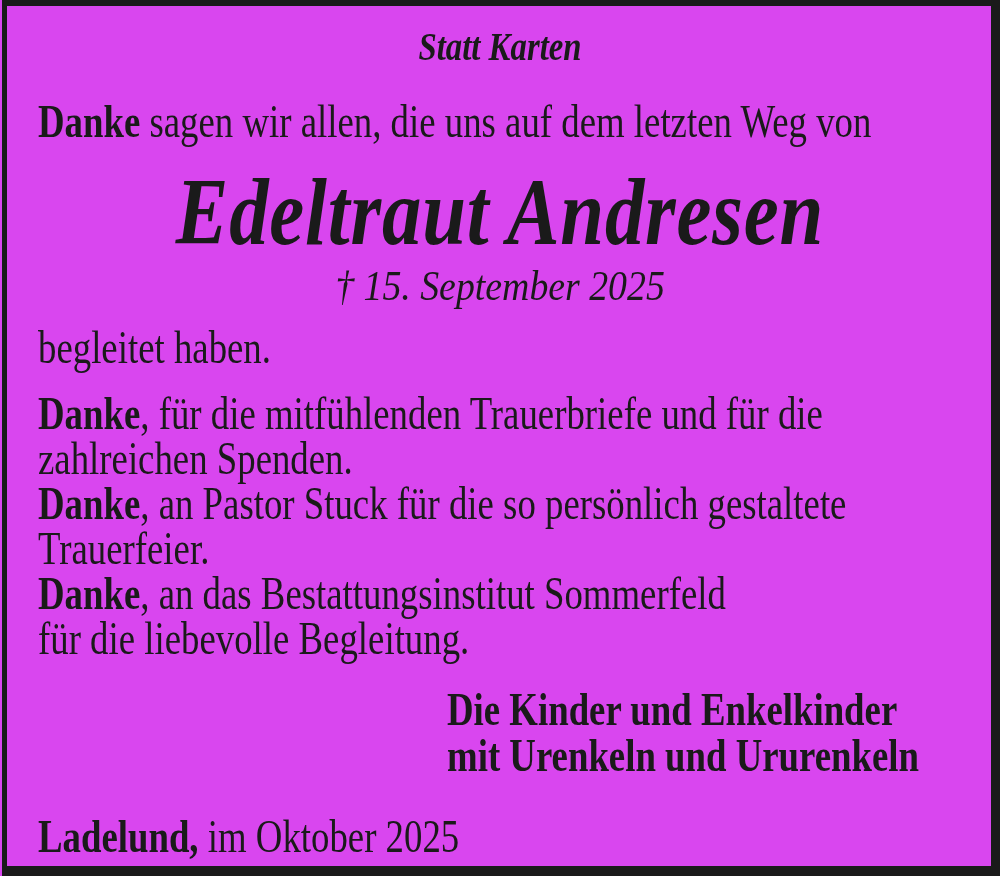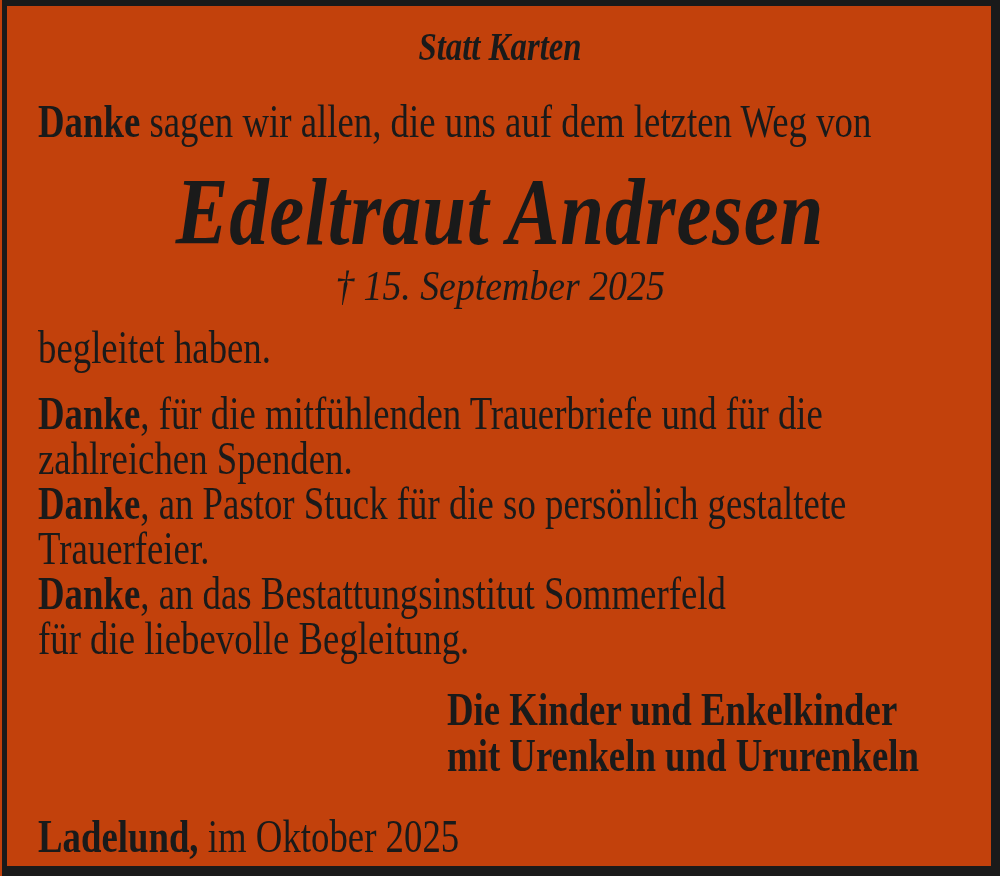--- a/index.html
+++ b/index.html
@@ -4,21 +4,21 @@
 <style>
   html, body {
     margin: 0;
     padding: 0;
     background: #ffffff;
   }
   .page {
     position: relative;
     width: 1000px;
     height: 876px;
-    background: #c2410c;
+    background: #d946ef;
     overflow: hidden;
     font-family: "Liberation Serif", "DejaVu Serif", serif;
     color: #1a1a1a;
   }
   
   .frame {
     position: absolute;
     top: 0; bottom: 0; left: 2px; right: 0;
     border-top: 6px solid #1a1a1a;
     border-left: 5px solid #1a1a1a;

